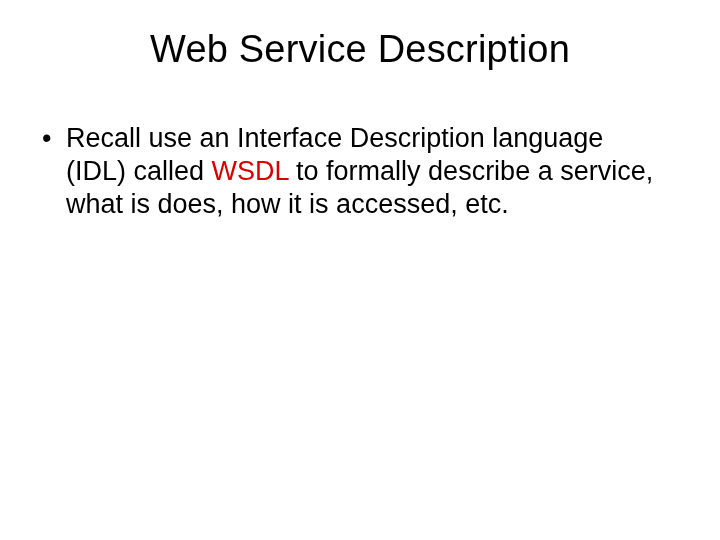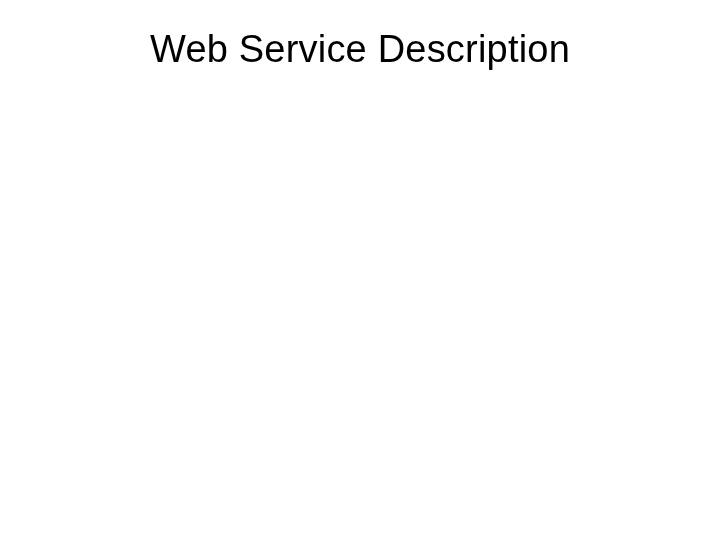--- a/index.html
+++ b/index.html
@@ -50,13 +50,20 @@
   }
   .em-red {
     color: #d90000;
   }
 </style>
 </head>
 <body>
 
 <div class="slide">
   <div class="title">Web Service Description</div>
+  <div class="body">
+    <ul class="bullets">
+      <li>
+        <span>Recall use an Interface Description language (IDL) called </span><span class="em-red">WSDL</span><span> to formally describe a service, what is does, how it is accessed, etc.</span>
+      </li>
+    </ul>
+  </div>
 </div>
 
 </body></html>

